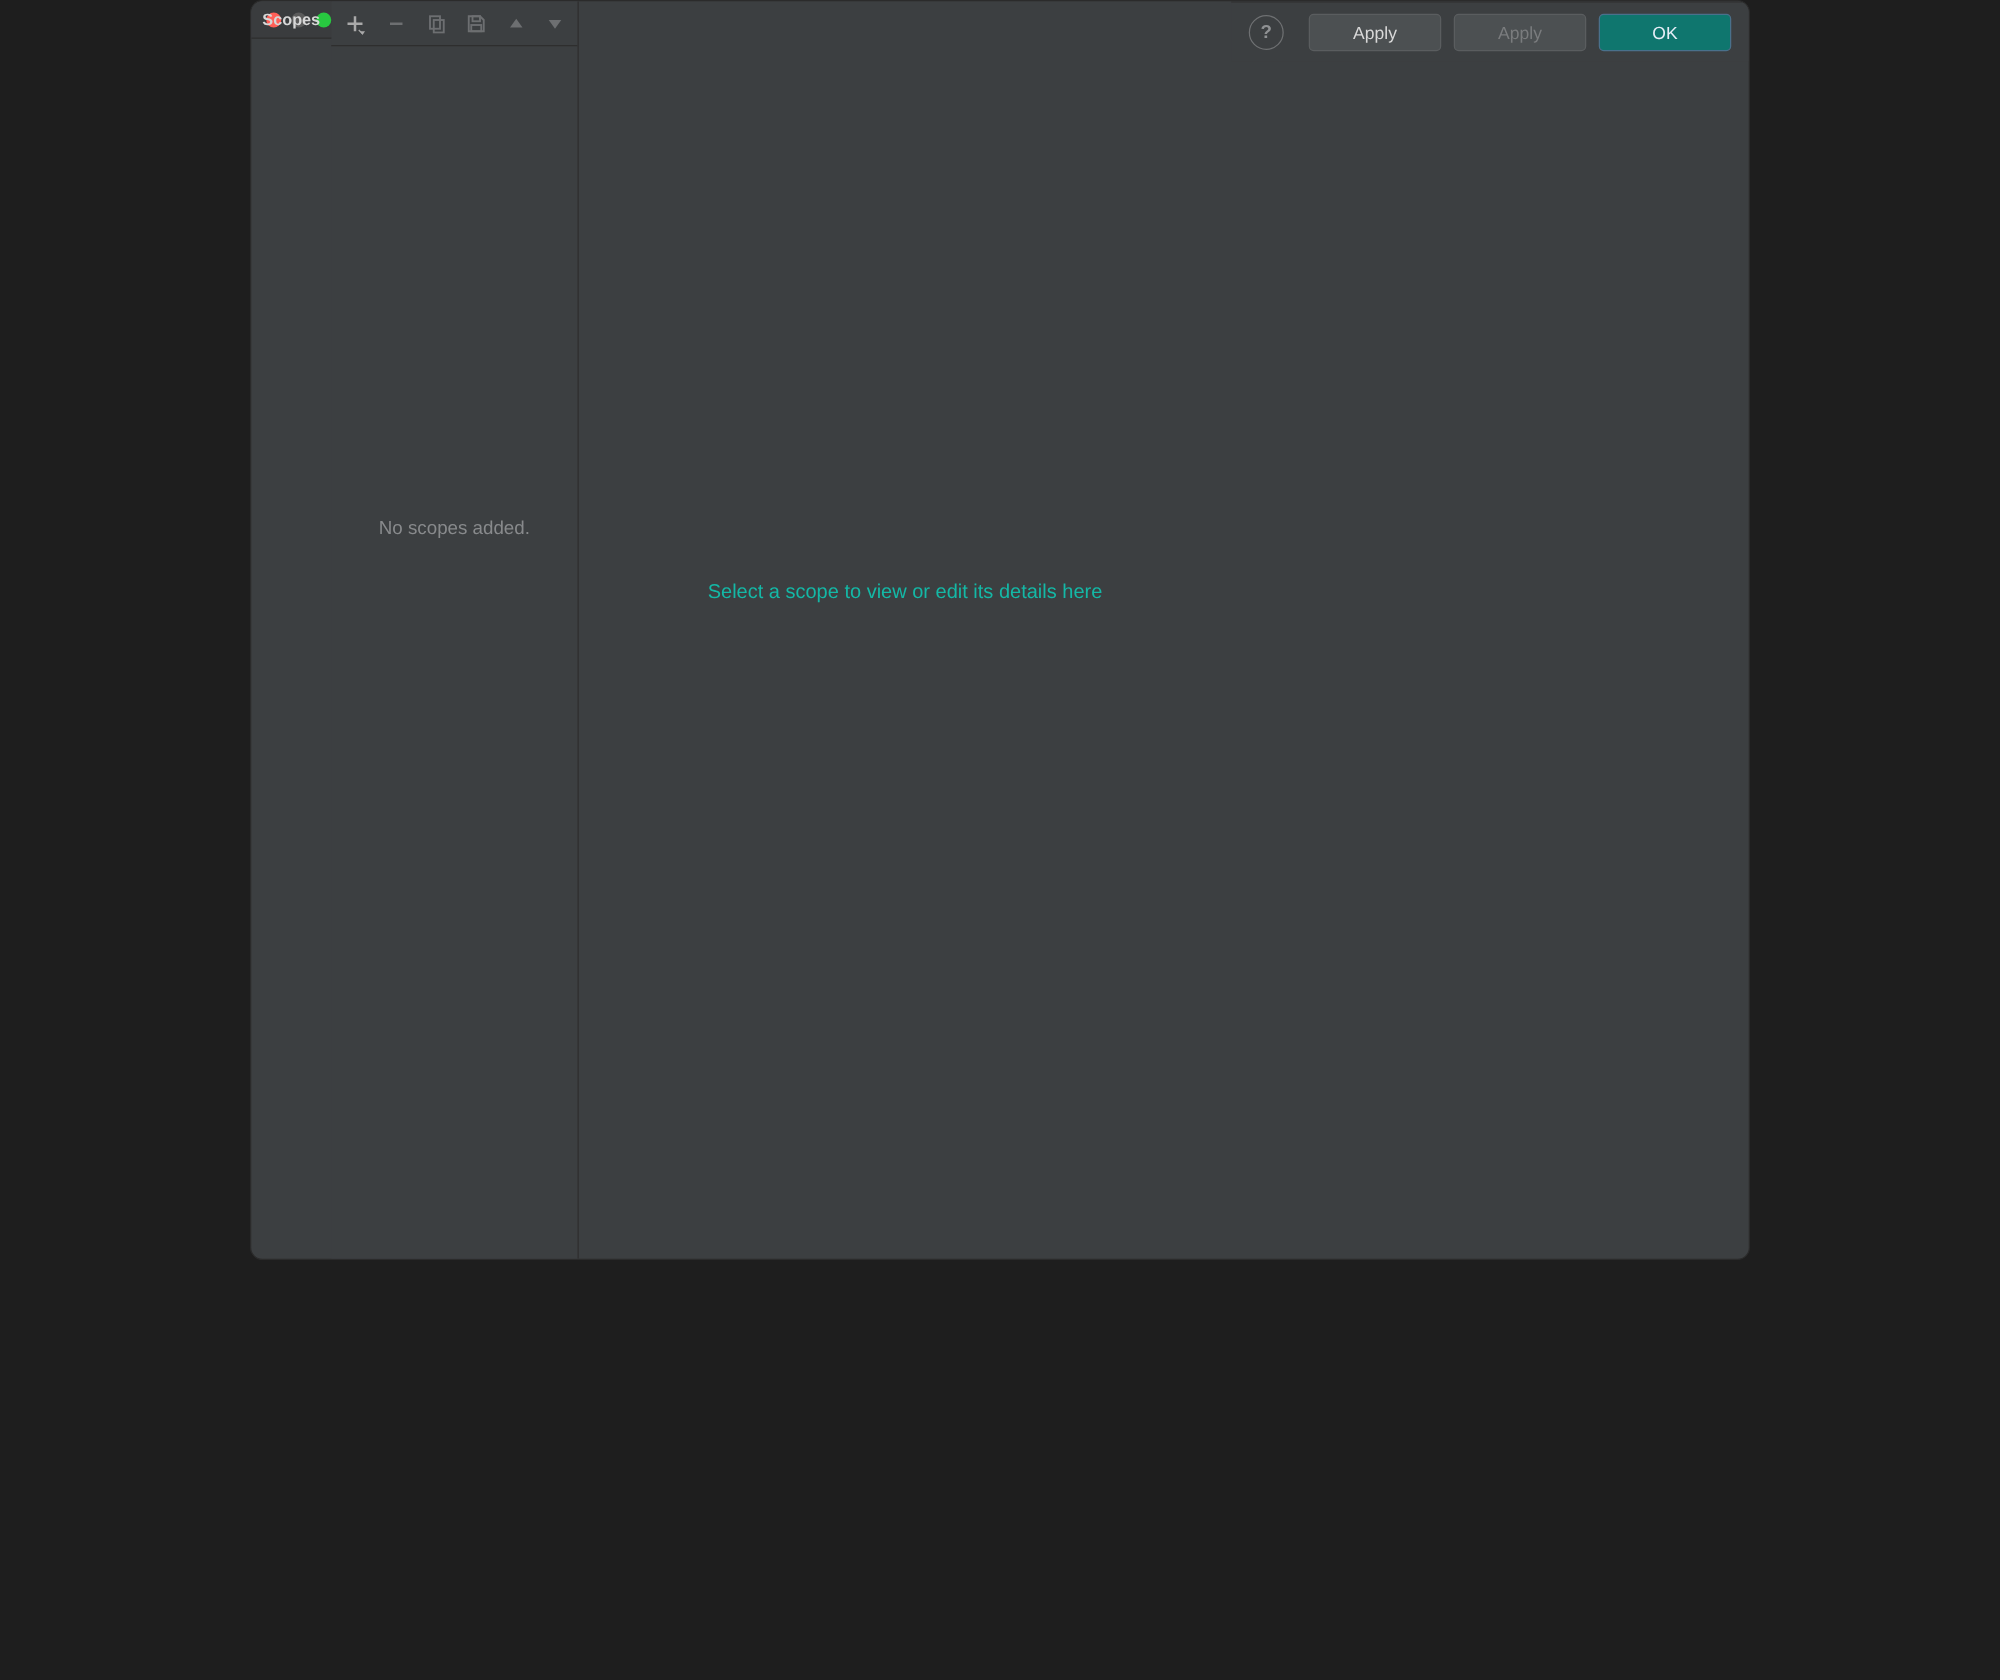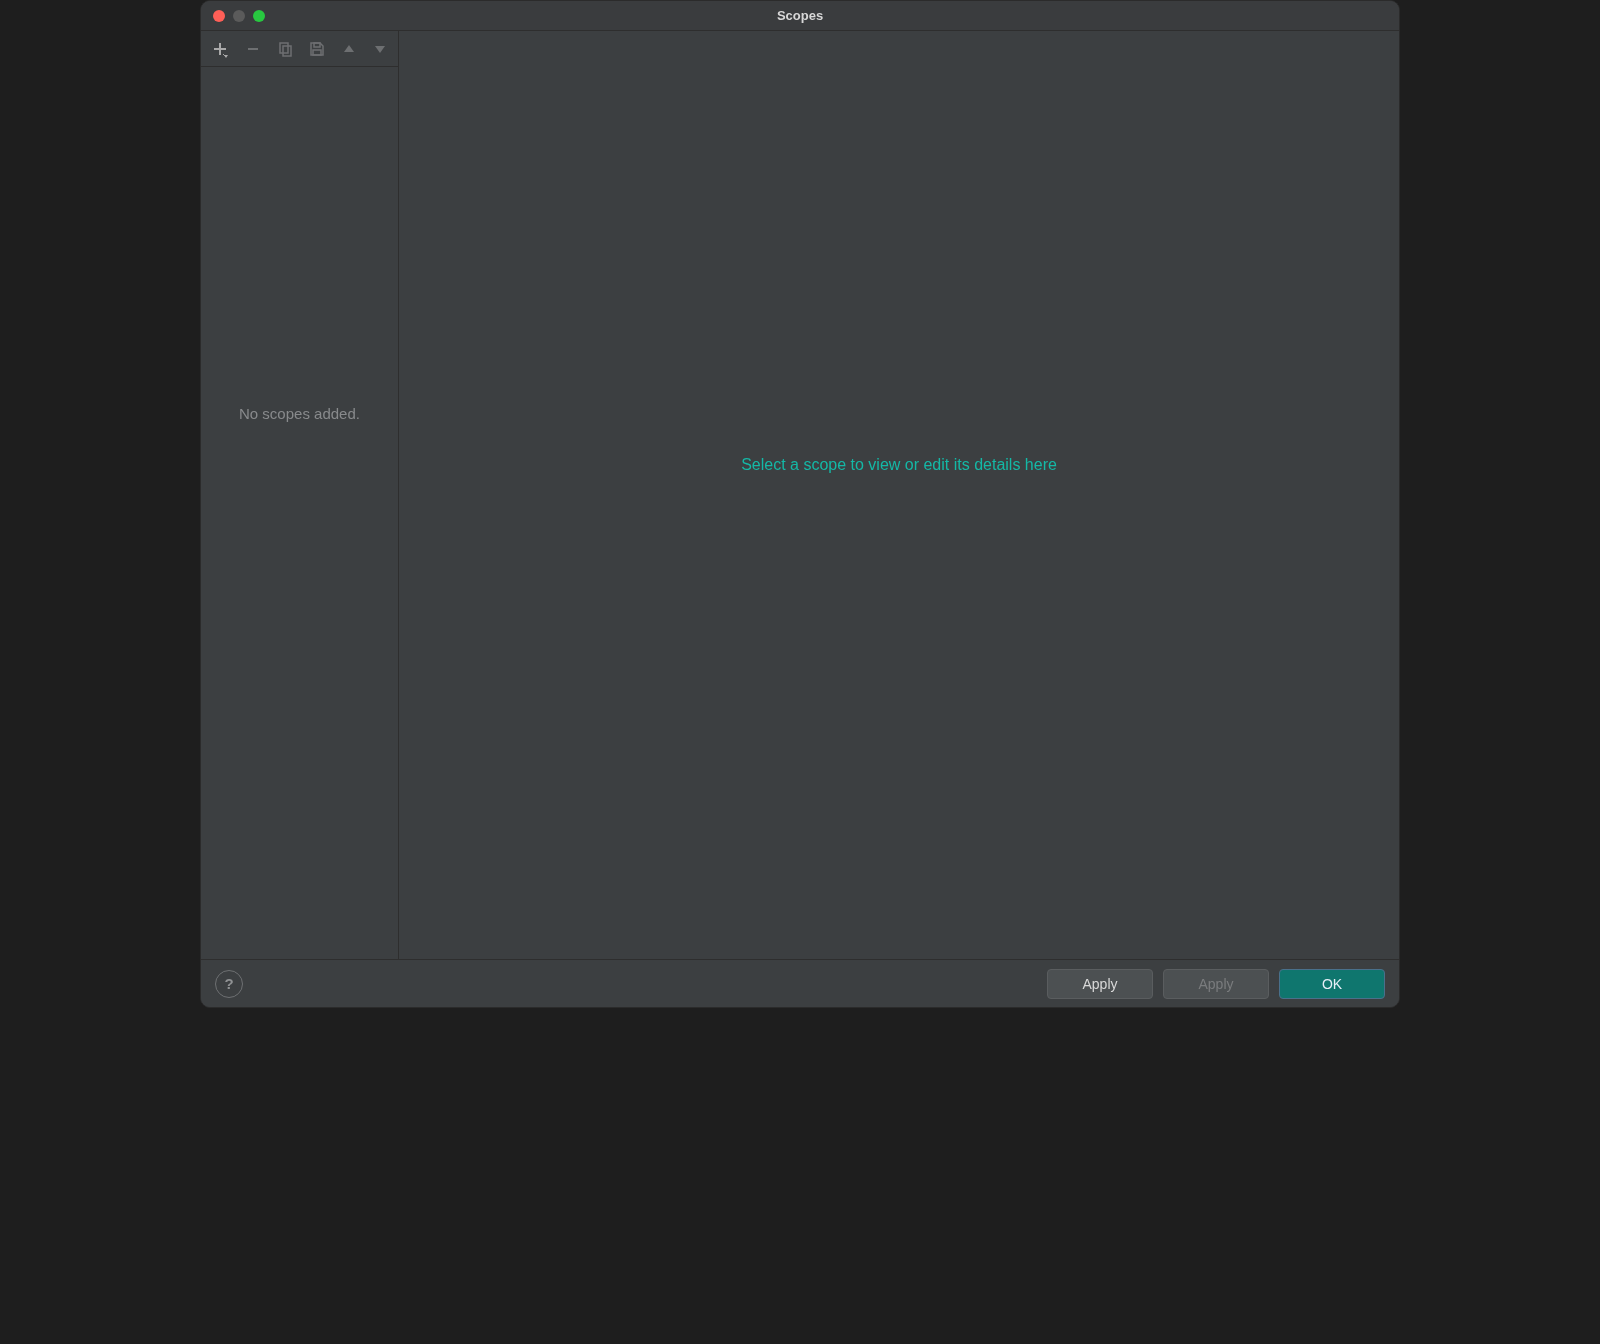--- a/index.html
+++ b/index.html
@@ -11,21 +11,21 @@
       align-items: flex-start;
       min-height: 100vh;
     }
     .window {
       width: 1200px;
       height: 1008px;
       background: #3c3f41;
       border-radius: 10px;
       overflow: hidden;
       display: flex;
-      flex-direction: column;
+      flex-direction: row;
       border: 1px solid #2b2b2b;
     }
     .titlebar {
       height: 30px;
       background: #3a3c3e;
       display: flex;
       align-items: center;
       position: relative;
       border-bottom: 1px solid #2e2e2e;
     }

